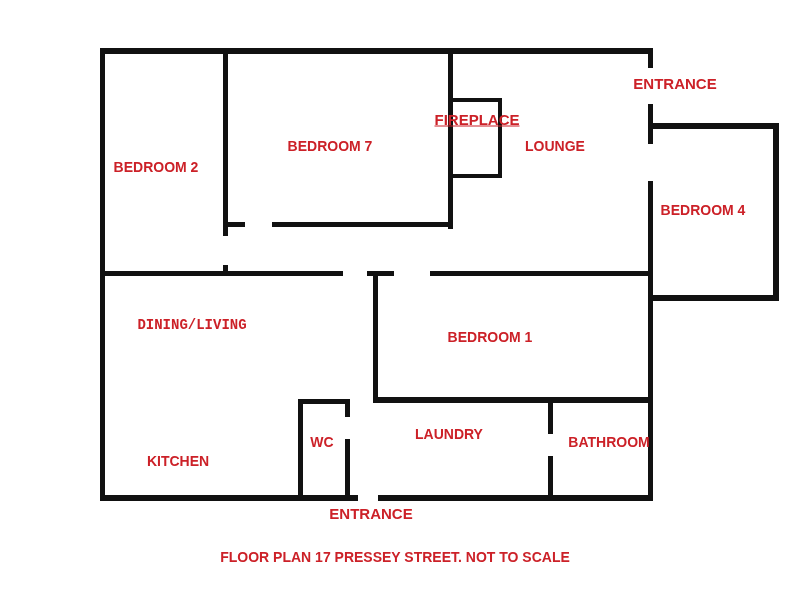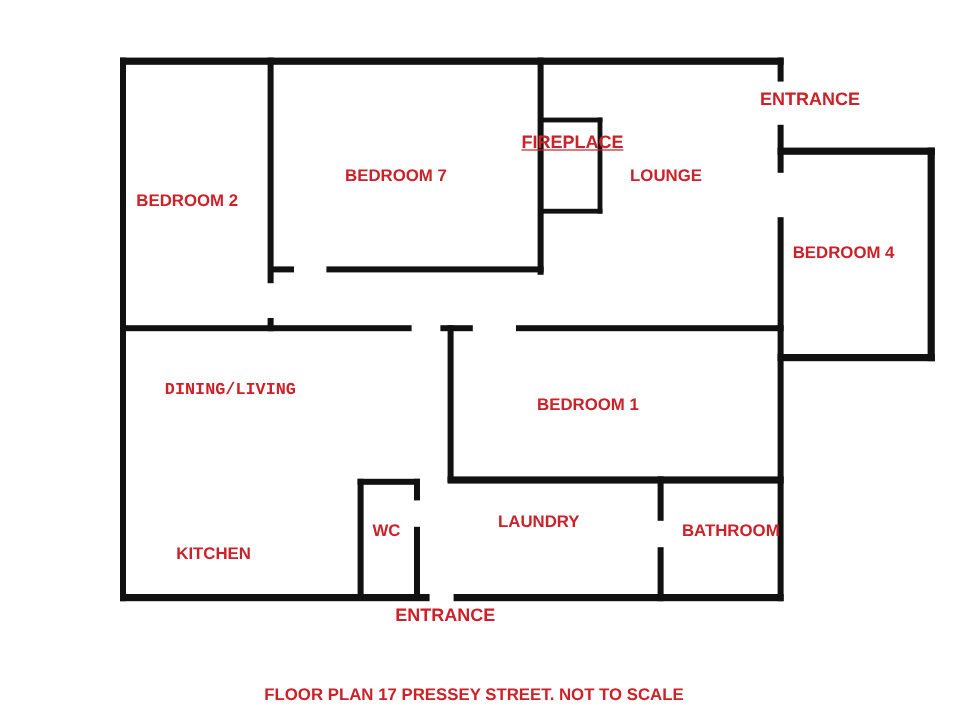--- a/index.html
+++ b/index.html
@@ -23,21 +23,20 @@
     -webkit-font-smoothing:antialiased;
   }
   .small-label{font-size:15px;}
   .caption{
     position:absolute;
     transform:translate(-50%,-50%);
     color:#cc2128;
     font-weight:bold;
     font-size:14px;
     white-space:nowrap;
-    margin-top:21px;
   }
 </style>
 </head>
 <body>
 
 <div id="canvas">
 
   <div class="wall" style="left:100px;top:48px;width:553px;height:6px;"></div>
   <div class="wall" style="left:100px;top:48px;width:5px;height:453px;"></div>
   <div class="wall" style="left:100px;top:495px;width:258px;height:6px;"></div>

